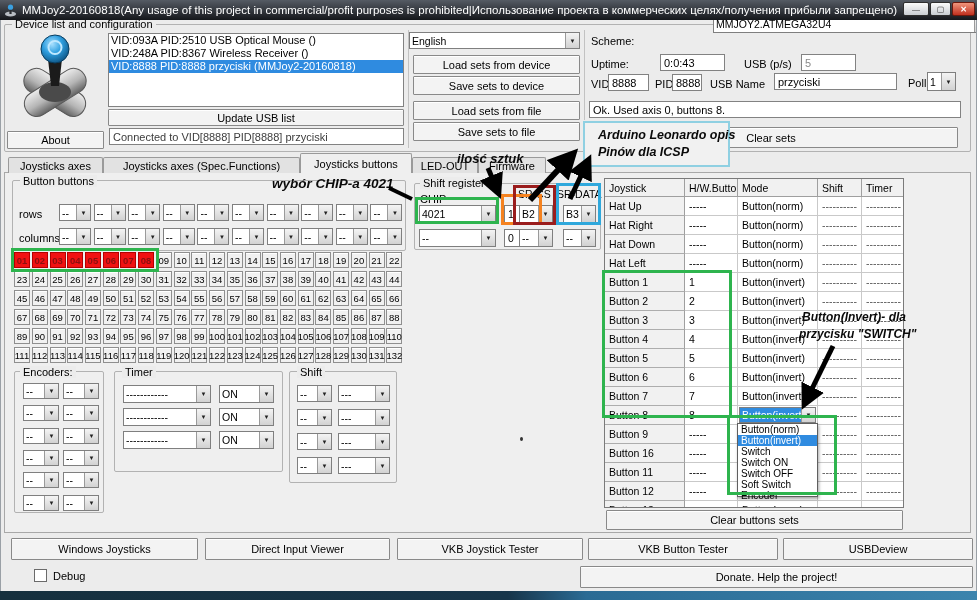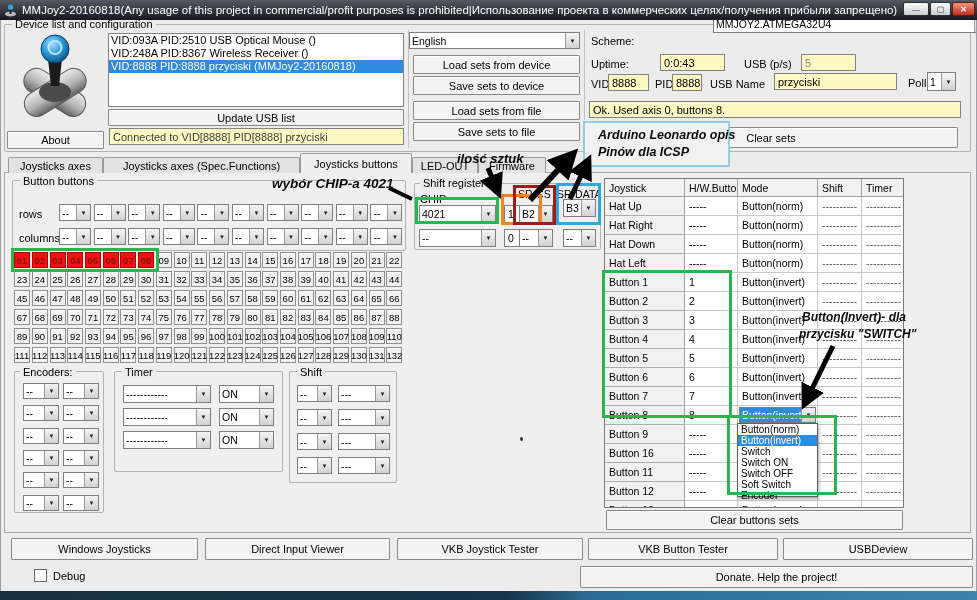--- a/index.html
+++ b/index.html
@@ -8,21 +8,21 @@
   .abs{position:absolute;}
   .titlebar{position:absolute;left:0;top:0;width:977px;height:20px;background:linear-gradient(#555b64,#15171b);display:flex;align-items:center;padding-left:4px;z-index:50;}
   .title-text{color:#fff;font-size:11.5px;margin-left:5px;white-space:nowrap;overflow:hidden;}
   .winbtn{position:absolute;top:2px;height:14px;border-radius:2px;border:1px solid #2e2e2e;background:linear-gradient(#fbfbfb,#c9cdd2);display:flex;align-items:center;justify-content:center;font-size:8px;color:#333;z-index:51;}
   .winbtn.close{background:linear-gradient(#f0957c,#c0301f);color:#fff;border-color:#6d180c;font-weight:bold;}
   .edge{position:absolute;background:#9aa0a6;z-index:45;}
   .groupbox{position:absolute;border:1px solid #b2b2b2;border-radius:2px;}
   .grouplabel{position:absolute;background:#ececec;padding:0 3px;white-space:nowrap;}
   .lbl{position:absolute;white-space:nowrap;}
   .btn{position:absolute;background:#f3f3f3;border:1px solid #898989;border-radius:1px;display:flex;align-items:center;justify-content:center;white-space:nowrap;box-shadow:inset 0 1px 0 #fff;}
-  .textbox{position:absolute;background:#fef9c3;border:1px solid #828282;padding:1px 3px;display:flex;align-items:center;white-space:nowrap;overflow:hidden;}
+  .textbox{position:absolute;background:#ffffff;border:1px solid #828282;padding:1px 3px;display:flex;align-items:center;white-space:nowrap;overflow:hidden;}
   .gray{color:#8a8a8a;}
   .listbox{position:absolute;background:#fff;border:1px solid #828282;overflow:hidden;}
   .listitem{height:13px;line-height:13px;padding:0 2px;white-space:nowrap;overflow:hidden;}
   .listitem.sel{background:#2f8be0;color:#fff;}
   .combo{background:#fff;border:1px solid #7f7f7f;display:flex;align-items:stretch;overflow:hidden;}
   .cval{flex:1;padding:0 2px;white-space:nowrap;overflow:hidden;font-size:10.5px;display:flex;align-items:center;}
   .cval.bluesel{background:#2f8be0;color:#fff;}
   .carr{width:14px;flex:none;background:linear-gradient(#f4f4f4,#d2d2d2);border-left:1px solid #9a9a9a;display:flex;align-items:center;justify-content:center;font-size:6px;color:#222;}
   .spinner{background:#fff;border:1px solid #7f7f7f;display:flex;align-items:stretch;overflow:hidden;}
   .sval{flex:1;display:flex;align-items:center;padding-left:3px;font-size:10.5px;}
@@ -224,21 +224,21 @@
       <div class="sval">1</div>
       <div class="spinbtns">
         <div>▲</div>
         <div>▼</div>
       </div>
     </div>
     <div class="combo" style="position: absolute; left: 104px; top: 21px; width: 34px; height: 18px;">
       <div class="cval" style="position: static;">B2</div>
       <div class="carr" style="position: static;">▼</div>
     </div>
-    <div class="combo" style="position: absolute; left: 148px; top: 15px; width: 33px; height: 18px;">
+    <div class="combo" style="position: absolute; left: 148px; top: 21px; width: 33px; height: 18px;">
       <div class="cval" style="position: static;">B3</div>
       <div class="carr" style="position: static;">▼</div>
     </div>
     <div class="combo" style="position: absolute; left: 4px; top: 45px; width: 77px; height: 18px;">
       <div class="cval" style="position: static;">--</div>
       <div class="carr" style="position: static;">▼</div>
     </div>
     <div class="spinner" style="position: absolute; left: 89px; top: 45px; width: 34px; height: 18px;">
       <div class="sval">0</div>
       <div class="spinbtns">

